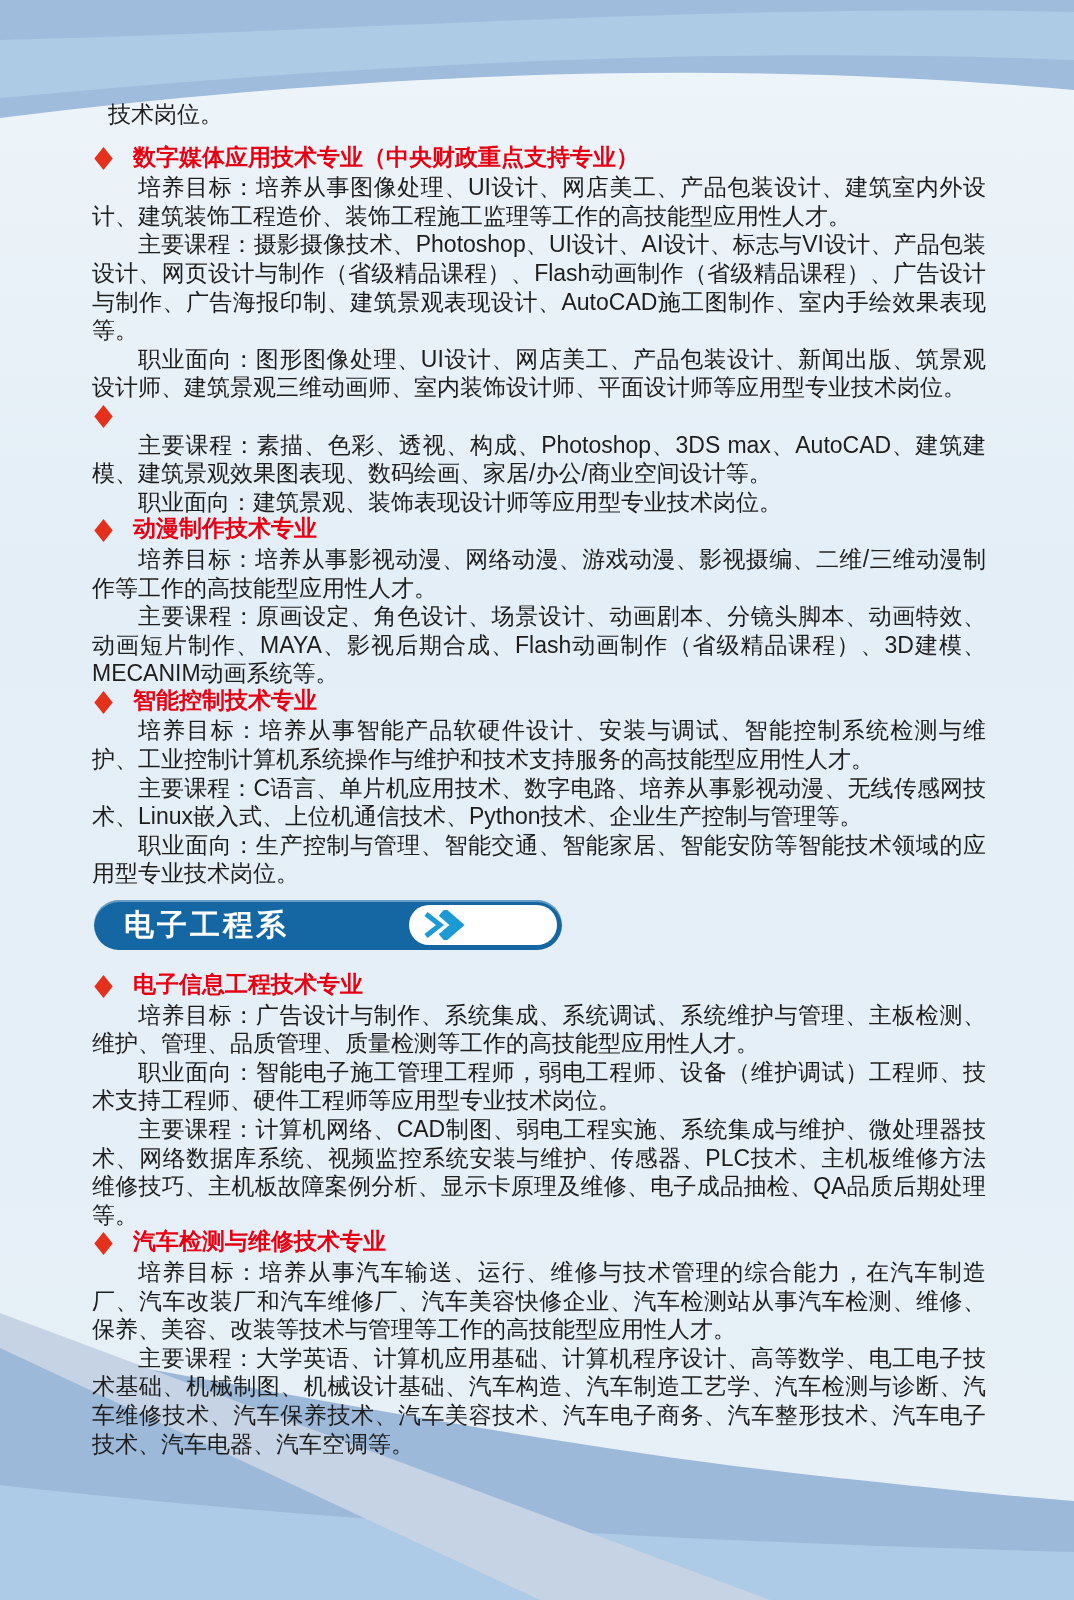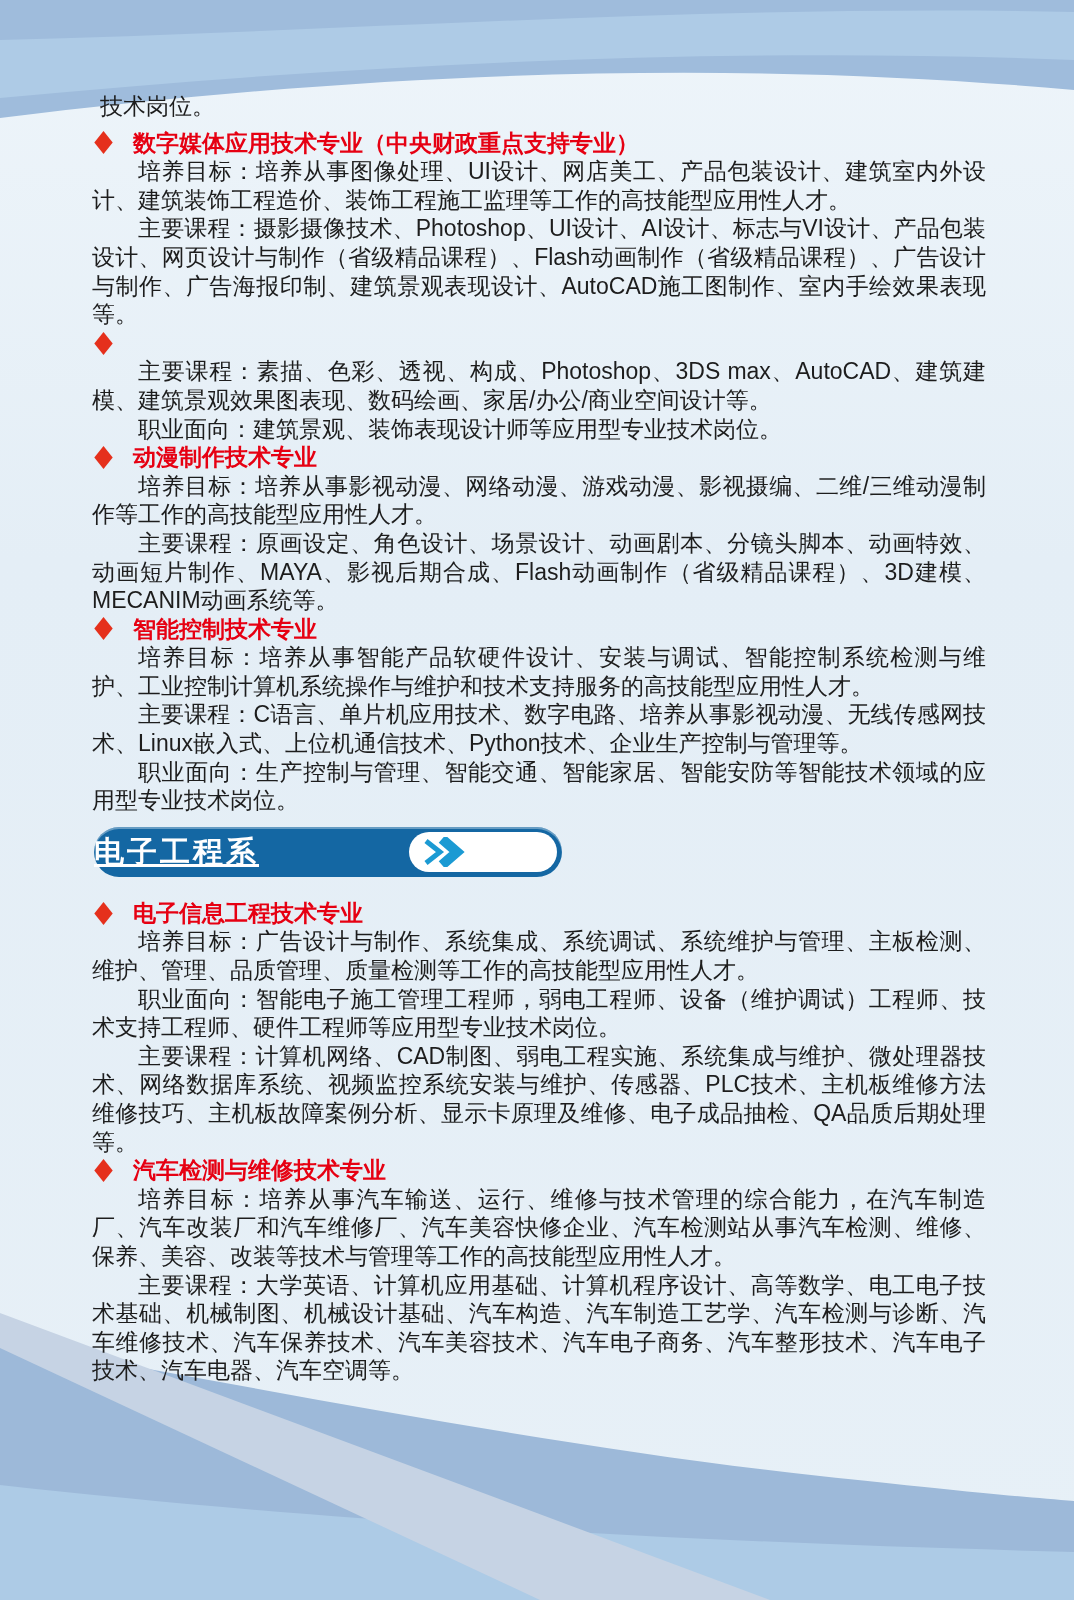--- a/index.html
+++ b/index.html
@@ -9,35 +9,35 @@
     font-family: "Liberation Sans", sans-serif;
   }
   .wave { position:absolute; left:0; width:1074px; z-index:1; display:block; }
   .wave-top { top:0; }
   .wave-bottom { bottom:0; }
   .content {
     position:absolute; z-index:2; top:84px; left:92px; width:894px;
     color:#1d1d1d; font-size:23px; line-height:28.6px;
   }
   p.body-par { margin:0; text-indent:2em; text-align:justify; }
-  p.cont-par { margin:8px; text-align:justify; }
-  .major-heading { display:flex; align-items:center; height:28.6px; }
+  p.cont-par { margin:16px; text-align:justify; }
+  .major-heading { display:flex; align-items:center; height:28.6px;font-family:Liberation Mono, monospace; }
   .diamond {
     width:13px; height:13px; background:#e5301c; flex:none;
     transform: scaleY(1.25) rotate(45deg); margin:0 23px 0 5px;
   }
   .major-title { color:#e60012; font-weight:bold; font-size:23px; white-space:nowrap; }
   .dept-banner { margin:12px 0 22px 2px; }
   .dept-pill {
     position:relative; width:468px; height:50px; background:#1467a3;
     border-radius:26px; display:flex; align-items:center;
     box-shadow: inset 0 2px 0 rgba(255,255,255,0.35);
   }
   .dept-title {
-    color:#ffffff; font-weight:bold; font-size:30px; letter-spacing:3px; text-decoration:underline;
+    color:#ffffff; font-weight:bold; font-size:30px; letter-spacing:3px; padding-left:30px;
   }
   .capsule {
     position:absolute; top:5px; right:5px; width:148px; height:40px;
     background:#ffffff; border-radius:20px;
     display:flex; align-items:center; padding-left:14px; box-sizing:border-box;
   }
 </style>
 </head>
 <body>
 
@@ -58,20 +58,21 @@
 
     <p class="cont-par">技术岗位。</p>
 
     <section>
       <div class="major-heading">
         <span class="diamond"></span>
         <span class="major-title">数字媒体应用技术专业（中央财政重点支持专业）</span>
       </div>
       <p class="body-par">培养目标：培养从事图像处理、UI设计、网店美工、产品包装设计、建筑室内外设计、建筑装饰工程造价、装饰工程施工监理等工作的高技能型应用性人才。</p>
       <p class="body-par">主要课程：摄影摄像技术、Photoshop、UI设计、AI设计、标志与VI设计、产品包装设计、网页设计与制作（省级精品课程）、Flash动画制作（省级精品课程）、广告设计与制作、广告海报印制、建筑景观表现设计、AutoCAD施工图制作、室内手绘效果表现等。</p>
+      <p class="body-par">职业面向：图形图像处理、UI设计、网店美工、产品包装设计、新闻出版、筑景观设计师、建筑景观三维动画师、室内装饰设计师、平面设计师等应用型专业技术岗位。</p>
     </section>
 
     <section>
       <div class="major-heading">
         <span class="diamond"></span>
       </div>
       <p class="body-par">主要课程：素描、色彩、透视、构成、Photoshop、3DS max、AutoCAD、建筑建模、建筑景观效果图表现、数码绘画、家居/办公/商业空间设计等。</p>
       <p class="body-par">职业面向：建筑景观、装饰表现设计师等应用型专业技术岗位。</p>
     </section>
 

